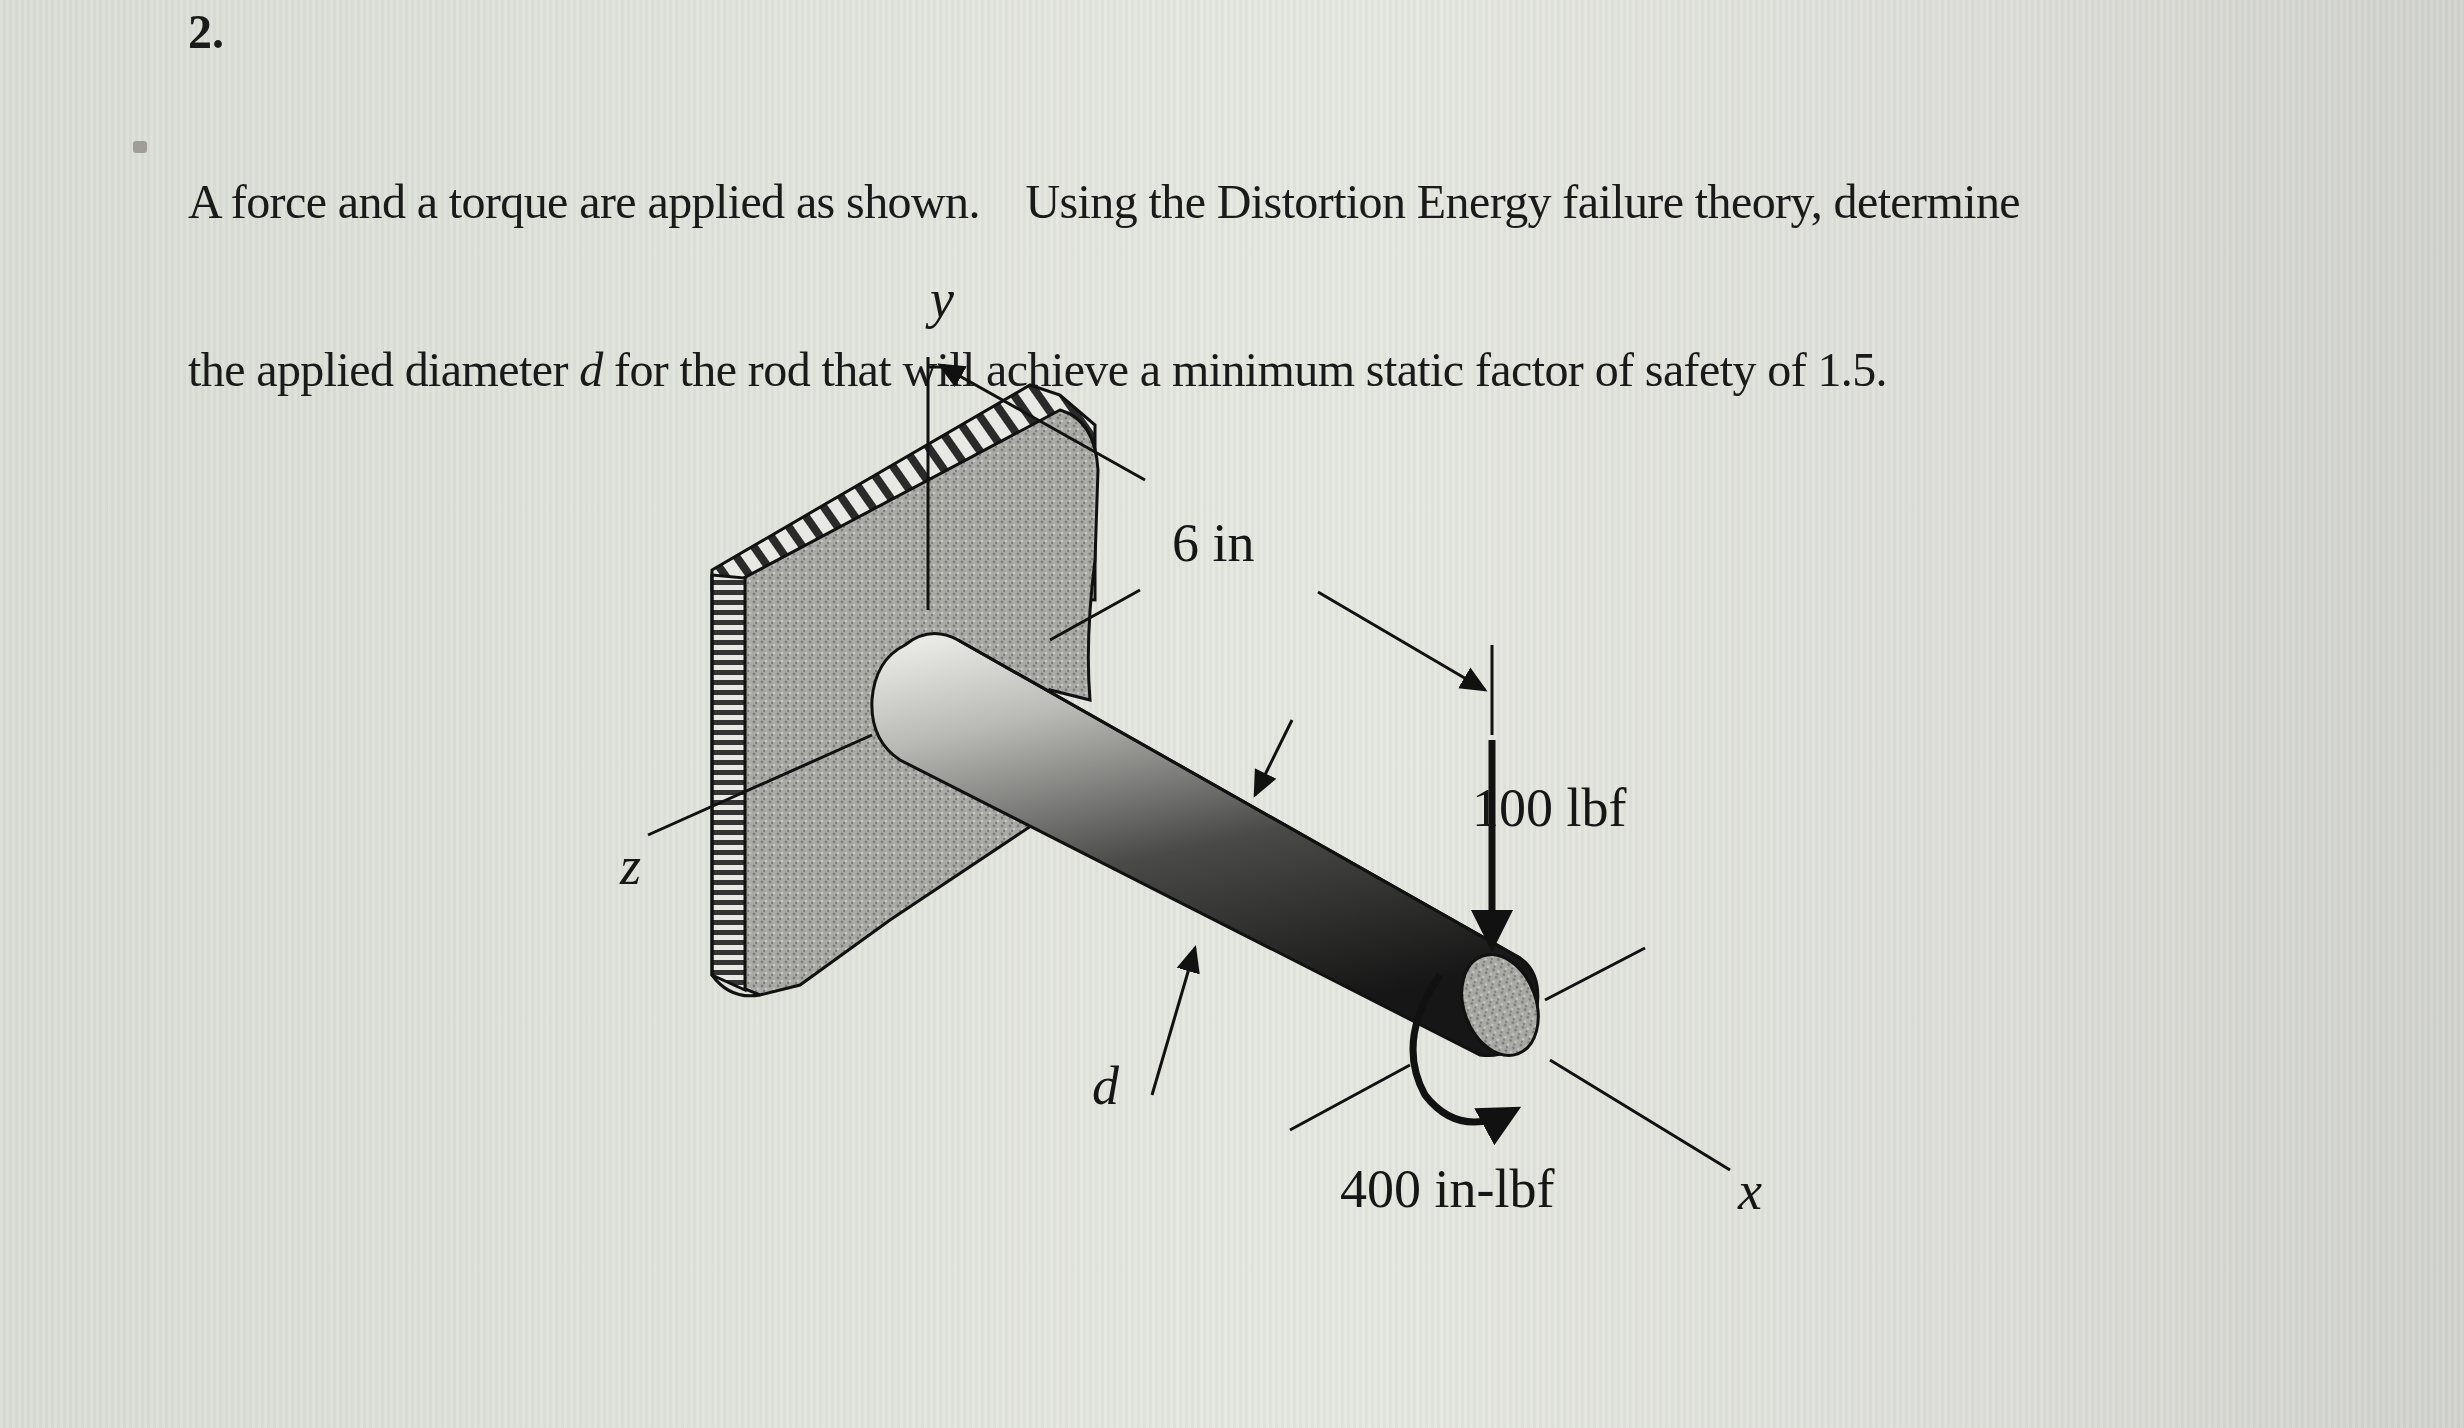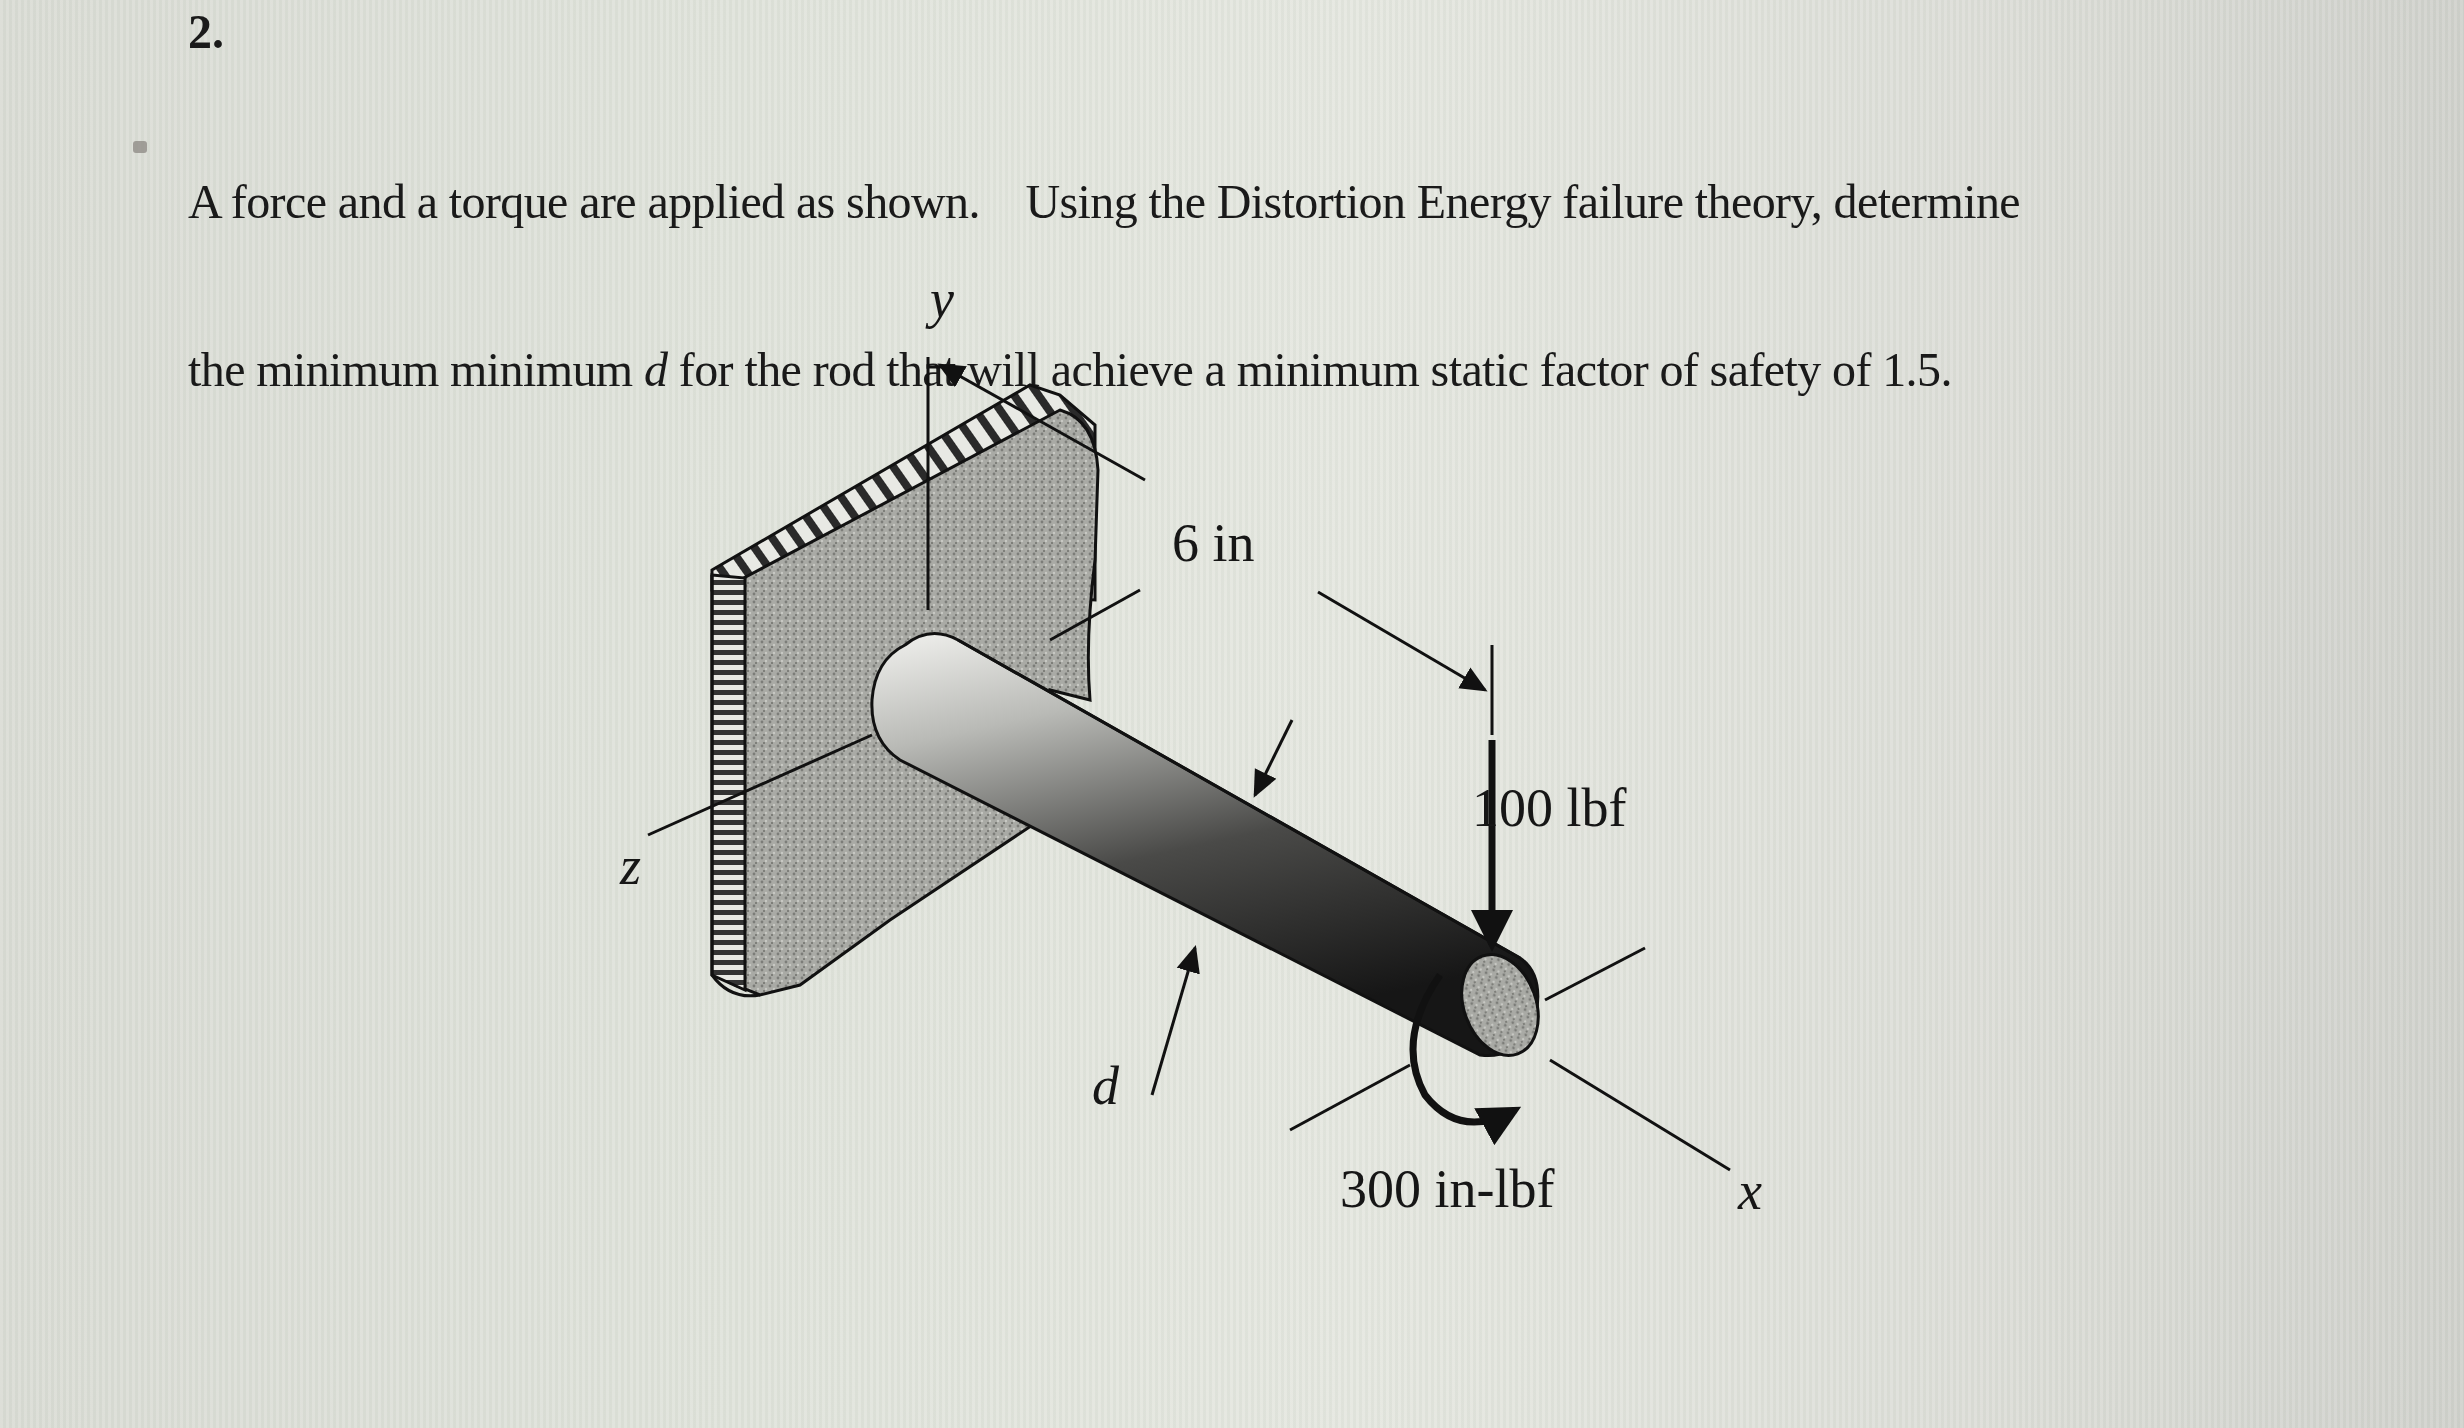--- a/index.html
+++ b/index.html
@@ -39,21 +39,21 @@
 <body>
 
 <div class="scanlines"></div>
 
 <div class="bullet-mark"></div>
 
 <div class="problem-number">2.</div>
 
 <div class="problem-text">
   <span class="line">A force and a torque are applied as shown.    Using the Distortion Energy failure theory, determine</span>
-  <span class="line"><span>the minimum minimum </span><span class="italic">d</span><span> for the rod that will achieve a minimum static factor of safety of 1.5.</span></span>
+  <span class="line"><span>the applied diameter </span><span class="italic">d</span><span> for the rod that will achieve a minimum static factor of safety of 1.5.</span></span>
 </div>
 
 <div class="figure">
   <svg width="2464" height="1428" viewBox="0 0 2464 1428">
     <defs>
       <pattern id="stipple" width="8" height="8" patternUnits="userSpaceOnUse">
         <rect width="8" height="8" fill="#a9aaa5"></rect>
         <circle cx="2" cy="2" r="1.4" fill="#7c7d79"></circle>
         <circle cx="6" cy="5" r="1.2" fill="#c8c9c4"></circle>
         <circle cx="4" cy="7" r="1" fill="#6f706c"></circle>
@@ -131,15 +131,15 @@
     <g>
       <path d="M1440,975 Q1395,1040 1425,1095 Q1460,1140 1515,1110" fill="none" stroke="#111" stroke-width="7" marker-end="url(#arrowHeadBig)"></path>
     </g>
   </svg>
 
   <div class="fig-label italic" style="left:930px; top:268px;">y</div>
   <div class="fig-label" style="left:1172px; top:512px;text-align:center;">6 in</div>
   <div class="fig-label" style="left:1472px; top:745px;margin-top:32px;">100 lbf</div>
   <div class="fig-label italic" style="left:620px; top:835px;">z</div>
   <div class="fig-label italic" style="left:1092px; top:1055px;">d</div>
-  <div class="fig-label" style="left:1340px; top:1158px;">300 in-lbf</div>
+  <div class="fig-label" style="left:1340px; top:1158px;">400 in-lbf</div>
   <div class="fig-label italic" style="left:1738px; top:1160px;">x</div>
 </div>
 
 </body></html>

